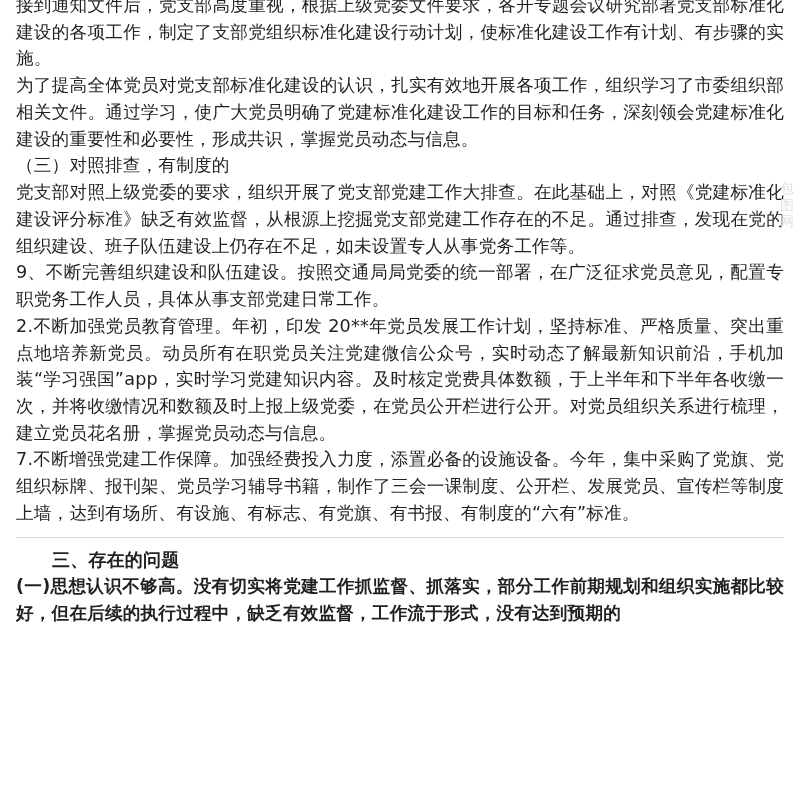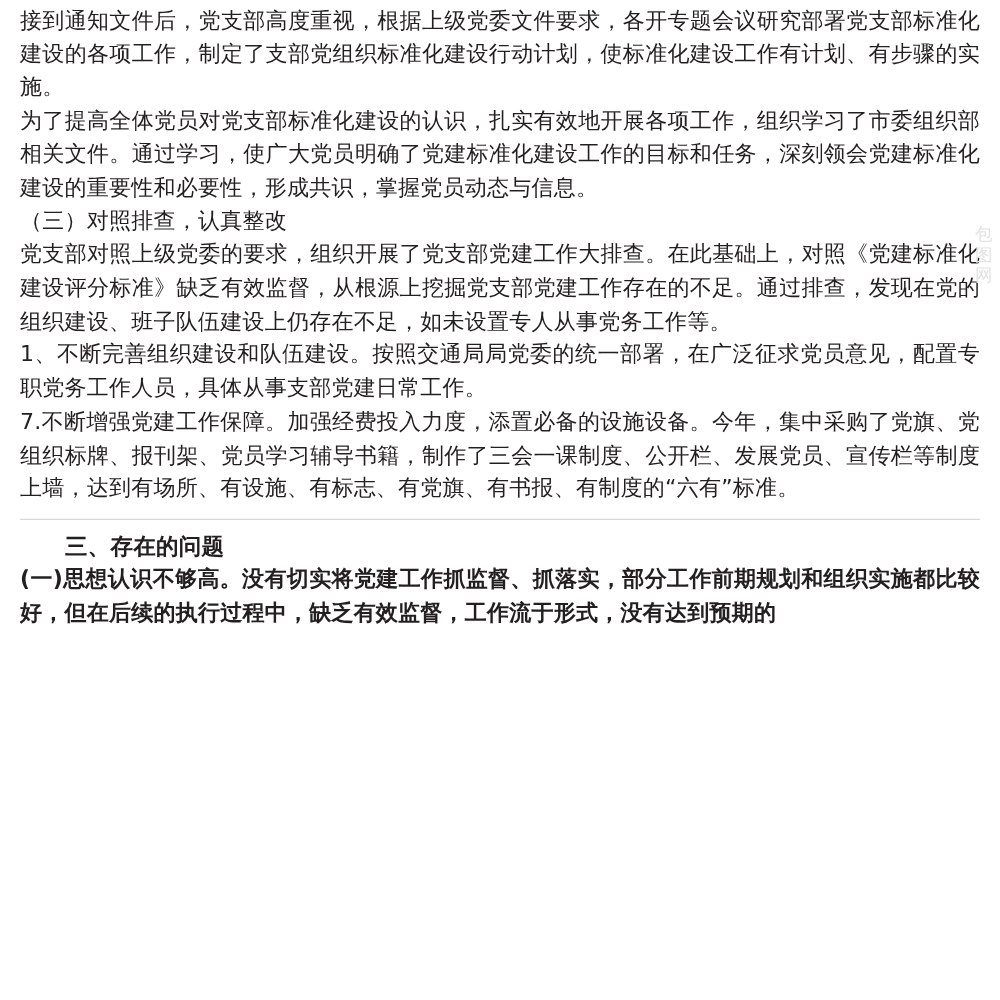--- a/index.html
+++ b/index.html
@@ -12,21 +12,21 @@
     background: #ffffff;
     font-family: "DejaVu Sans", "Liberation Sans", sans-serif;
     overflow: hidden;
     position: relative;
   }
   .page {
     position: relative;
     width: 800px;
     height: 788px;
     box-sizing: border-box;
-    padding: 12px 16px;
+    padding: 0 16px;
     overflow: hidden;
   }
   .doc {
     position: relative;
     top: -8px;
   }
   p {
     margin: 0;
     color: #231f20;
     font-size: 17.6px;
@@ -73,24 +73,25 @@
 </head>
 <body>
 
 <div class="page">
   <div class="doc">
 
     <p class="cut-top">接到通知文件后，党支部高度重视，根据上级党委文件要求，各开专题会议研究部署党支部标准化建设的各项工作，制定了支部党组织标准化建设行动计划，使标准化建设工作有计划、有步骤的实施。</p>
 
     <p>为了提高全体党员对党支部标准化建设的认识，扎实有效地开展各项工作，组织学习了市委组织部相关文件。通过学习，使广大党员明确了党建标准化建设工作的目标和任务，深刻领会党建标准化建设的重要性和必要性，形成共识，掌握党员动态与信息。</p>
 
-    <p>（三）对照排查，认真整改</p>
+    <p>（三）对照排查，有制度的</p>
     <p>党支部对照上级党委的要求，组织开展了党支部党建工作大排查。在此基础上，对照《党建标准化建设评分标准》缺乏有效监督，从根源上挖掘党支部党建工作存在的不足。通过排查，发现在党的组织建设、班子队伍建设上仍存在不足，如未设置专人从事党务工作等。</p>
 
-    <p>1、不断完善组织建设和队伍建设。按照交通局局党委的统一部署，在广泛征求党员意见，配置专职党务工作人员，具体从事支部党建日常工作。</p>
+    <p>9、不断完善组织建设和队伍建设。按照交通局局党委的统一部署，在广泛征求党员意见，配置专职党务工作人员，具体从事支部党建日常工作。</p>
+    <p>2.不断加强党员教育管理。年初，印发 20**年党员发展工作计划，坚持标准、严格质量、突出重点地培养新党员。动员所有在职党员关注党建微信公众号，实时动态了解最新知识前沿，手机加装“学习强国”app，实时学习党建知识内容。及时核定党费具体数额，于上半年和下半年各收缴一次，并将收缴情况和数额及时上报上级党委，在党员公开栏进行公开。对党员组织关系进行梳理，建立党员花名册，掌握党员动态与信息。</p>
     <p>7.不断增强党建工作保障。加强经费投入力度，添置必备的设施设备。今年，集中采购了党旗、党组织标牌、报刊架、党员学习辅导书籍，制作了三会一课制度、公开栏、发展党员、宣传栏等制度上墙，达到有场所、有设施、有标志、有党旗、有书报、有制度的“六有”标准。</p>
 
     <hr class="hr">
 
     <p class="heading">三、存在的问题</p>
 
     <p class="last-line">(一)思想认识不够高。没有切实将党建工作抓监督、抓落实，部分工作前期规划和组织实施都比较好，但在后续的执行过程中，缺乏有效监督，工作流于形式，没有达到预期的</p>
 
   </div>
 

